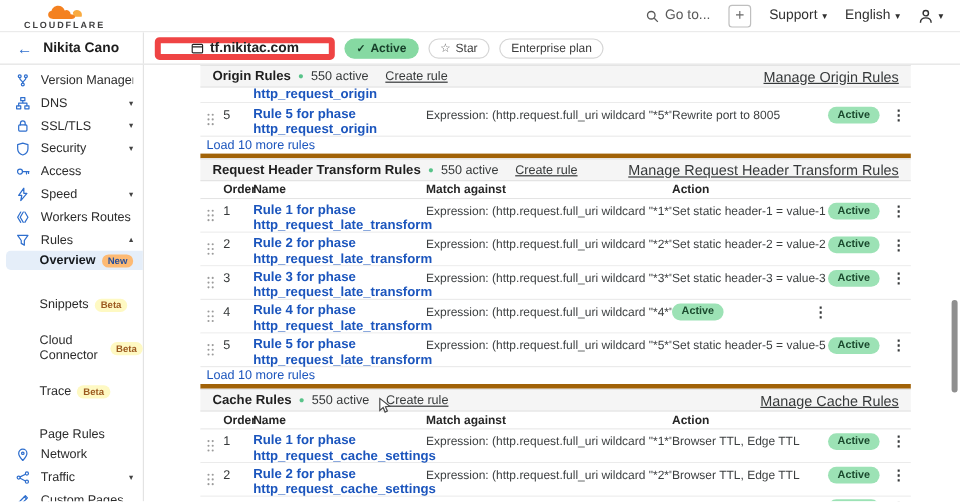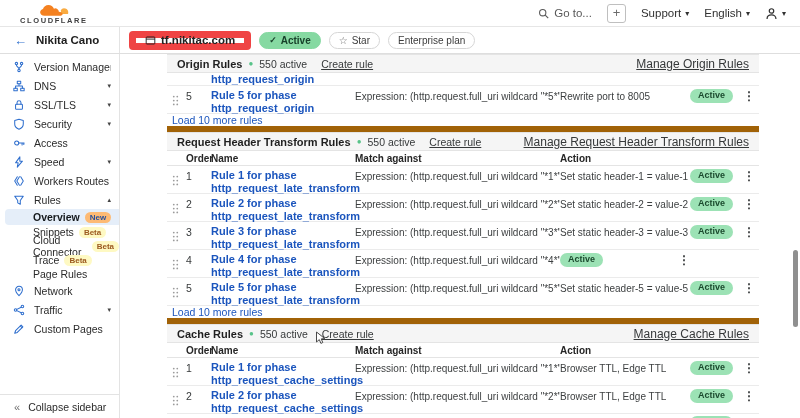--- a/index.html
+++ b/index.html
@@ -21,39 +21,39 @@
     color:#6b6b6b; font-size:13px; line-height:16px; text-align:center; cursor:pointer; font-family:inherit;}
   .menu-item { display:flex; align-items:center; gap:4px; font-size:11.5px; color:#313131; cursor:pointer;}
   .caret { font-size:8px; color:#313131; }
   
   .subbar { height:27px; display:flex; align-items:stretch; border-bottom:1px solid #dedede; background:#fff;}
   .subbar-left { width:120px; flex:0 0 120px; display:flex; align-items:center; gap:9px;
     padding-left:14px; border-right:1px solid #e3e3e3;}
   .back { color:#2f6fce; font-size:13px; cursor:pointer;}
   .acct { font-size:11.5px; font-weight:bold; color:#1d1d1d;}
   .subbar-right { display:flex; align-items:center; gap:8px; padding-left:9px;}
-  .domain-box { display:flex; align-items:center; gap:5px; border:7px solid #ef4444; border-radius:4px;
-    height:19px; padding:0 9px; font-size:11.5px; font-weight:bold; color:#222; cursor:pointer;}
+  .domain-box { display:flex; align-items:center; gap:5px; border:5px solid #ef4444; border-radius:4px;
+    height:19px; padding:0 25px; font-size:11.5px; font-weight:bold; color:#222; cursor:pointer;}
   .pill { display:inline-flex; align-items:center; gap:4px; height:17px; padding:0 9px; border-radius:9px;
     font-size:10px; color:#3c3c3c; border:1px solid #d6d6d6; background:#fff; cursor:default;}
   .pill-green { background:#86d9a2; border-color:#86d9a2; color:#17402a; font-weight:bold;}
   .pill .check { font-size:9px; }
   .pill .star { font-size:10px; color:#6b6b6b;}
   .pill-star { cursor:pointer; }
   
   .body { display:flex; height:364px; }
   .sidebar { width:120px; flex:0 0 120px; border-right:1px solid #e3e3e3; display:flex;
     flex-direction:column; padding-top:3px; background:#fff;}
   .side-item { height:19px; display:flex; align-items:center; gap:8px; padding:0 8px 0 13px;
     font-size:10.5px; color:#2b2b2b; cursor:pointer;}
   .side-icon { width:13px; height:13px; color:#2f6fce; flex:0 0 13px; display:flex; align-items:center;}
   .side-icon svg { width:12px; height:12px; }
   .side-label { flex:1; white-space:nowrap; overflow:hidden;}
   .side-caret { font-size:7px; color:#444;}
-  .side-sub-list { display:flex; flex-direction:column; }
+  .side-sub-list { display:flex; flex-direction:column;gap:22px; }
   .side-sub { height:14px; display:flex; align-items:center; gap:5px; padding-left:33px;
     font-size:10.5px; color:#2b2b2b; cursor:pointer;}
   .side-sub.selected { background:#e5eef9; border-radius:4px 0 0 4px; margin-left:5px; padding-left:28px;
     height:16px; font-weight:bold; color:#15191d;}
   .mini-badge { font-size:8px; padding:1px 5px; border-radius:7px; font-weight:bold;}
   .badge-blue { background:#fdba74; color:#28509c;}
   .badge-orange { background:#fef9c3; color:#9c5a20;}
   .collapse-bar { margin-top:auto; height:24px; border-top:1px solid #e3e3e3; display:flex;
     align-items:center; gap:8px; padding-left:14px; font-size:10.5px; color:#2b2b2b; cursor:pointer;}
   .collapse-glyph { color:#6f6f6f; font-size:11px;}
@@ -79,21 +79,21 @@
   .c-name { width:144px; flex:0 0 144px; font-size:11px; font-weight:bold; color:#1b55bd;
     line-height:13px; cursor:pointer;}
   .c-match { width:205px; flex:0 0 205px; font-size:10px; color:#3c3f40; padding-top:2px; white-space:nowrap; overflow:hidden;}
   .c-action { width:130px; flex:0 0 130px; font-size:10px; color:#3c3f40; padding-top:2px; white-space:nowrap; overflow:hidden;}
   .c-badge { width:49px; flex:0 0 49px; display:flex; justify-content:flex-start;}
   .badge-active { background:#9ce2b5; color:#1b4a2e; font-size:9px; font-weight:bold;
     padding:2px 8px; border-radius:9px; line-height:1.1;}
   .c-kebab { flex:1; text-align:center; font-size:12px; font-weight:bold; color:#36393a;
     cursor:pointer; line-height:14px;}
   .load-more { height:18px; display:flex; align-items:center; padding-left:5px;
-    border-bottom:6px solid #a16207; }
+    border-bottom:4px solid #a16207; }
   .load-more span { font-size:10.5px; color:#1b55bd; cursor:pointer;}
   .hcols-order { width:25px; flex:0 0 25px; margin-left:14px;}
   .hcols-name { width:144px; flex:0 0 144px;}
   .hcols-match { width:205px; flex:0 0 205px;}
   .hcols-action { flex:1;}
   
   .scroll-thumb { position:absolute; right:2px; top:250px; width:5px; height:77px;
     background:#8f8f8f; border-radius:3px; }
   .cursor { position:absolute; left:315px; top:331px; width:12px; height:14px; pointer-events:none; z-index:50;}
 </style>

